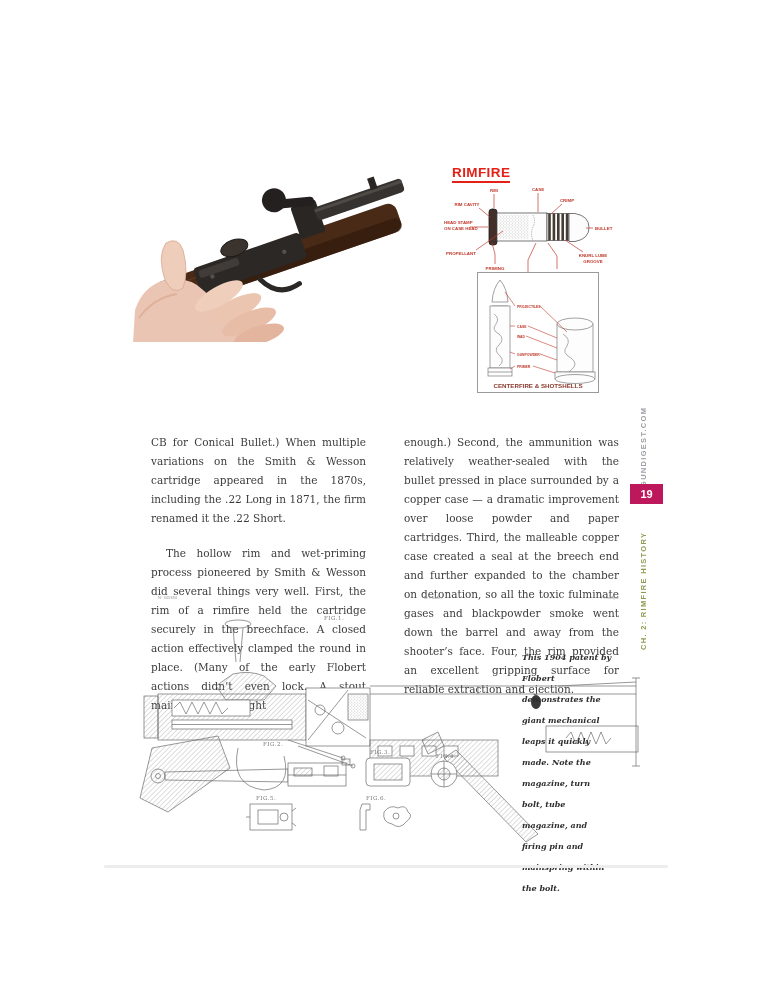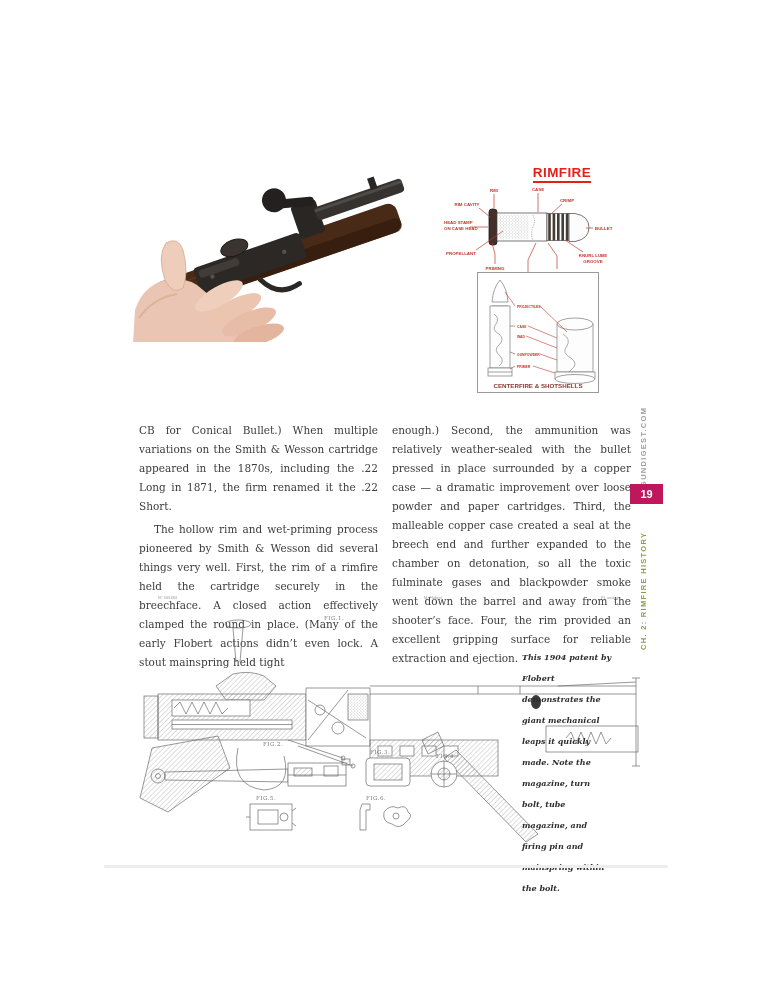--- a/index.html
+++ b/index.html
@@ -8,34 +8,34 @@
     font-family:"DejaVu Serif", serif; overflow:hidden;
   }
   
   .photo { position:absolute; left:133px; top:148px; width:290px; height:194px; }
   .photo-caption {
     position:absolute; left:135px; top:345px; width:224px;
     font-size:7.6px; font-weight:bold; font-style:italic;
     line-height:12.6px; color:#2e2e2e; text-align:left;
   }
   
-  .rimfire-title-wrap { position:absolute; left:462px; top:162px; width:200px; text-align:center; }
+  .rimfire-title-wrap { position:absolute; left:452px; top:162px; width:200px; text-align:left; }
   .rimfire-title {
     display:inline-block; font-family:"Liberation Sans", sans-serif; font-weight:bold;
     font-size:13.5px; letter-spacing:0.4px; color:#e32119;
     border-bottom:2px solid #e32119; padding-bottom:1px;
   }
   .rimfire-svg { position:absolute; left:443px; top:180px; width:200px; height:110px; }
   .centerfire-svg { position:absolute; left:477px; top:272px; width:122px; height:124px; }
   
   .col { position:absolute; top:417px; width:247px; font-size:10.5px; line-height:19px;
          color:#3c3c3c; text-align:justify; }
   .col-left  { left:135px; }
   .col-right { left:388px; }
-  .col p { margin:4px; }
+  .col p { margin:16px; }
   .col p.indent { text-indent:15px; }
   
   .vtext {
     position:absolute; white-space:nowrap; font-family:"Liberation Sans", sans-serif;
     font-weight:bold; font-size:7.5px; letter-spacing:1.3px;
     transform:rotate(-90deg); transform-origin:0 100%;
   }
   .site-vtext    { left:648px; top:478px; color:#9b9fa3; height:9px; }
   .chapter-vtext { left:648px; top:641px; color:#8e9c52; height:9px; }
   .page-badge {

